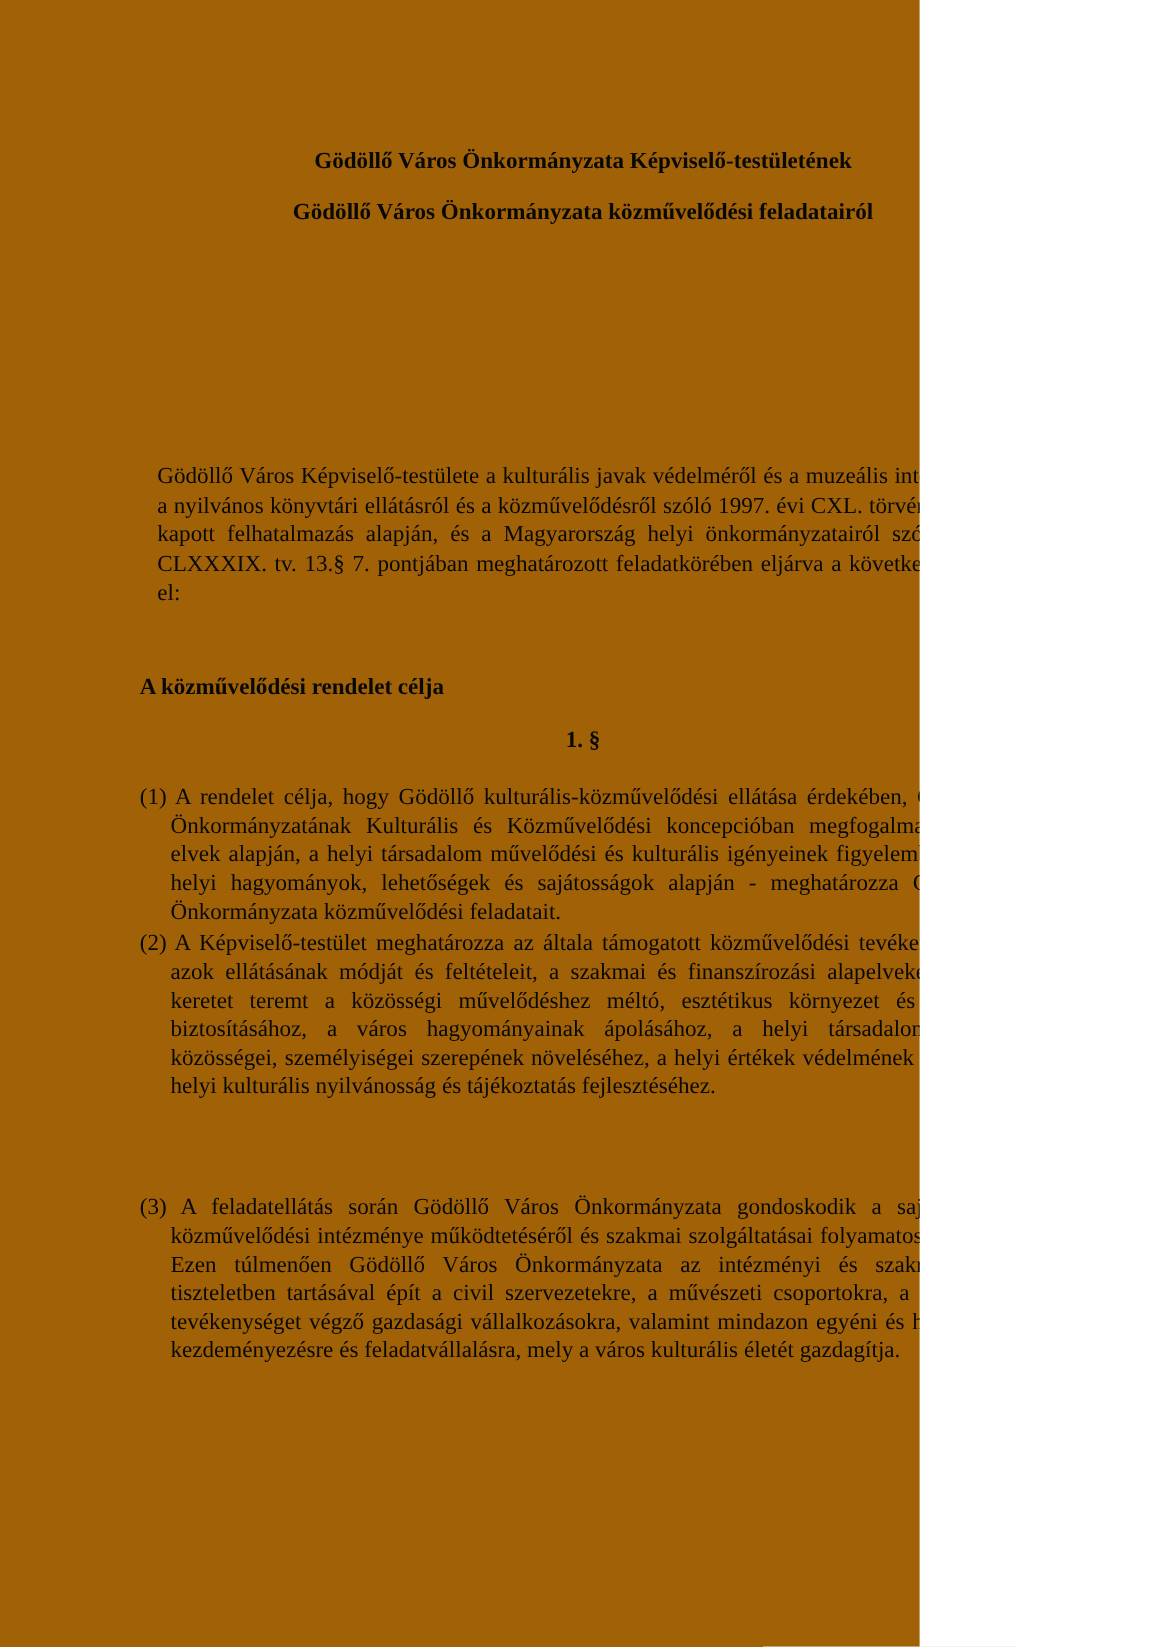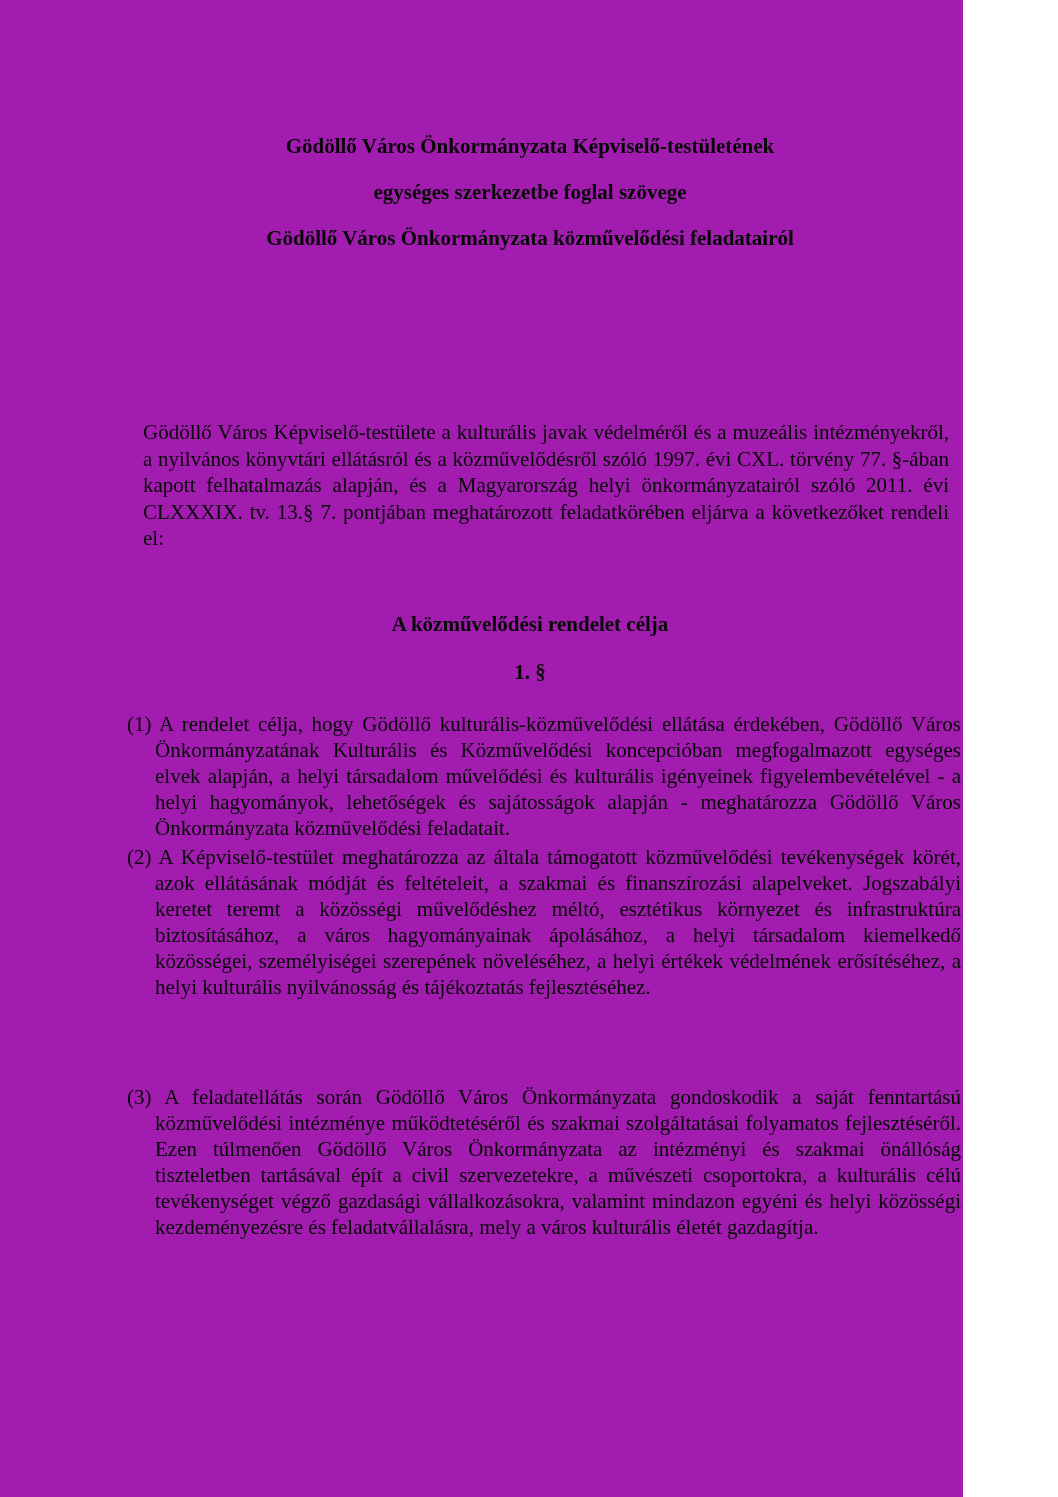--- a/index.html
+++ b/index.html
@@ -2,23 +2,23 @@
 <html lang="hu"><head>
 <meta charset="utf-8">
 <style>
   html, body {
     margin: 0;
     padding: 0;
     background: #ffffff;
   }
   .page {
     position: relative;
-    width: 963px;
+    width: 836px;
     height: 1497px;
-    background: #a21caf;
+    background: #a16207;
     color: #080808;
     font-family: "Liberation Serif", "DejaVu Serif", serif;
     overflow: hidden;
   }
   .title-block {
     position: absolute;
     top: 123px;
     left: 127px;
     width: 806px;
     text-align: center;
@@ -38,21 +38,20 @@
     font-size: 21px;
     line-height: 26.5px;
     text-align: justify;
   }
   .chapter-heading {
     position: absolute;
     top: 611px;
     left: 127px;
     width: 806px;
     margin: 0;
-    text-align: center;
     font-weight: bold;
     font-size: 21px;
     line-height: 26px;
   }
   .section-number {
     position: absolute;
     top: 659px;
     left: 127px;
     width: 806px;
     margin: 0;
@@ -76,21 +75,20 @@
   .para-2 { top: 844px; }
   .para-3 { top: 1072px; margin-top: 12px; }
 </style>
 </head>
 <body>
 
 <div class="page">
 
   <header class="title-block">
     <div class="title-line">Gödöllő Város Önkormányzata Képviselő-testületének</div>
-    <div class="title-line">egységes szerkezetbe foglal szövege</div>
     <div class="title-line">Gödöllő Város Önkormányzata közművelődési feladatairól</div>
   </header>
 
   <p class="preamble">Gödöllő Város Képviselő-testülete a kulturális javak védelméről és a muzeális intézményekről, a nyilvános könyvtári ellátásról és a közművelődésről szóló 1997. évi CXL. törvény 77. §-ában kapott felhatalmazás alapján, és a Magyarország helyi önkormányzatairól szóló 2011. évi CLXXXIX. tv. 13.§ 7. pontjában meghatározott feladatkörében eljárva a következőket rendeli el:</p>
 
   <h2 class="chapter-heading">A közművelődési rendelet célja</h2>
 
   <h3 class="section-number">1. §</h3>
 
   <p class="para para-1"><span>(1)</span> <span>A rendelet célja, hogy Gödöllő kulturális-közművelődési ellátása érdekében, Gödöllő Város Önkormányzatának Kulturális és Közművelődési koncepcióban megfogalmazott egységes elvek alapján, a helyi társadalom művelődési és kulturális igényeinek figyelembevételével - a helyi hagyományok, lehetőségek és sajátosságok alapján - meghatározza Gödöllő Város Önkormányzata közművelődési feladatait.</span></p>

